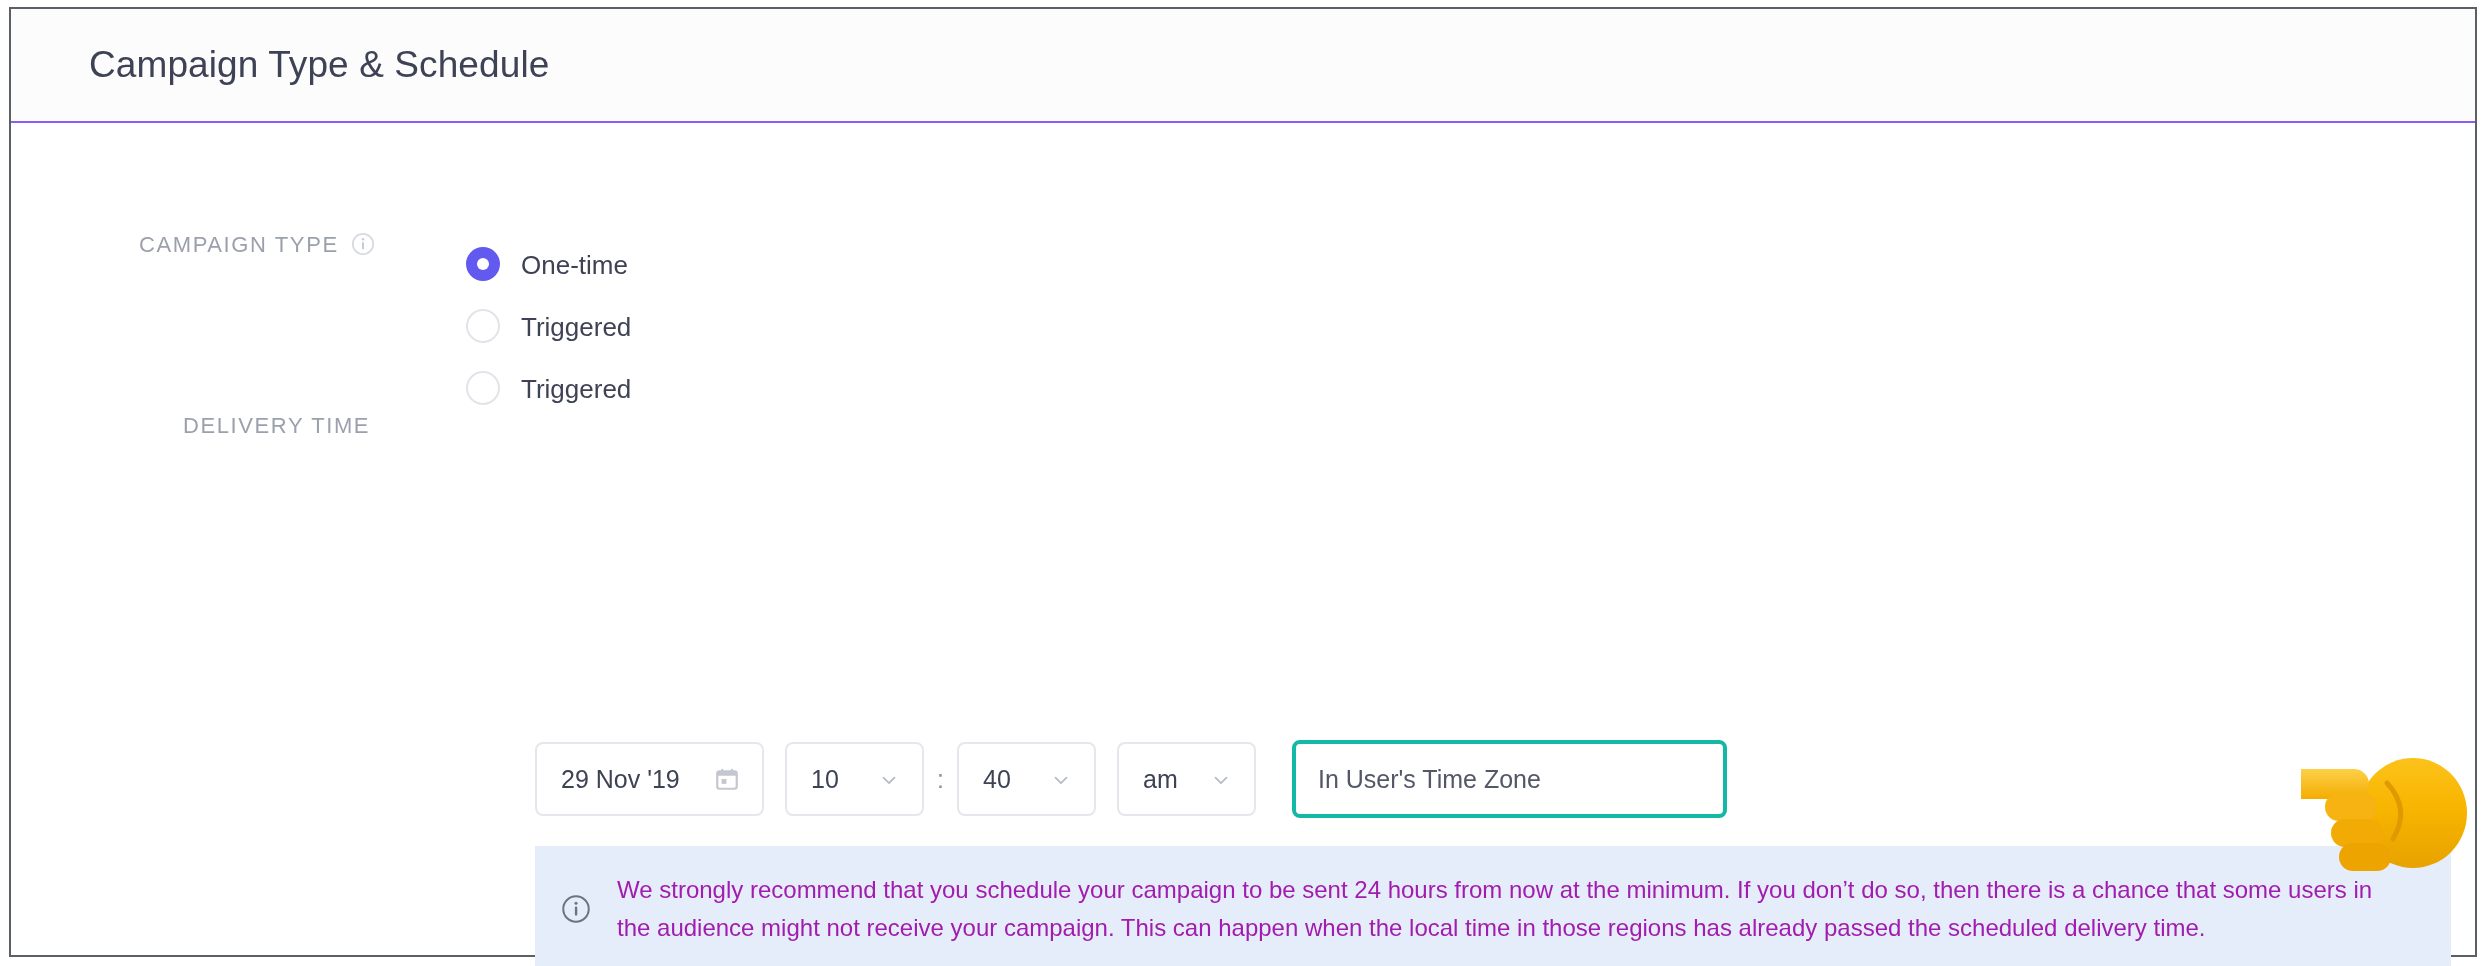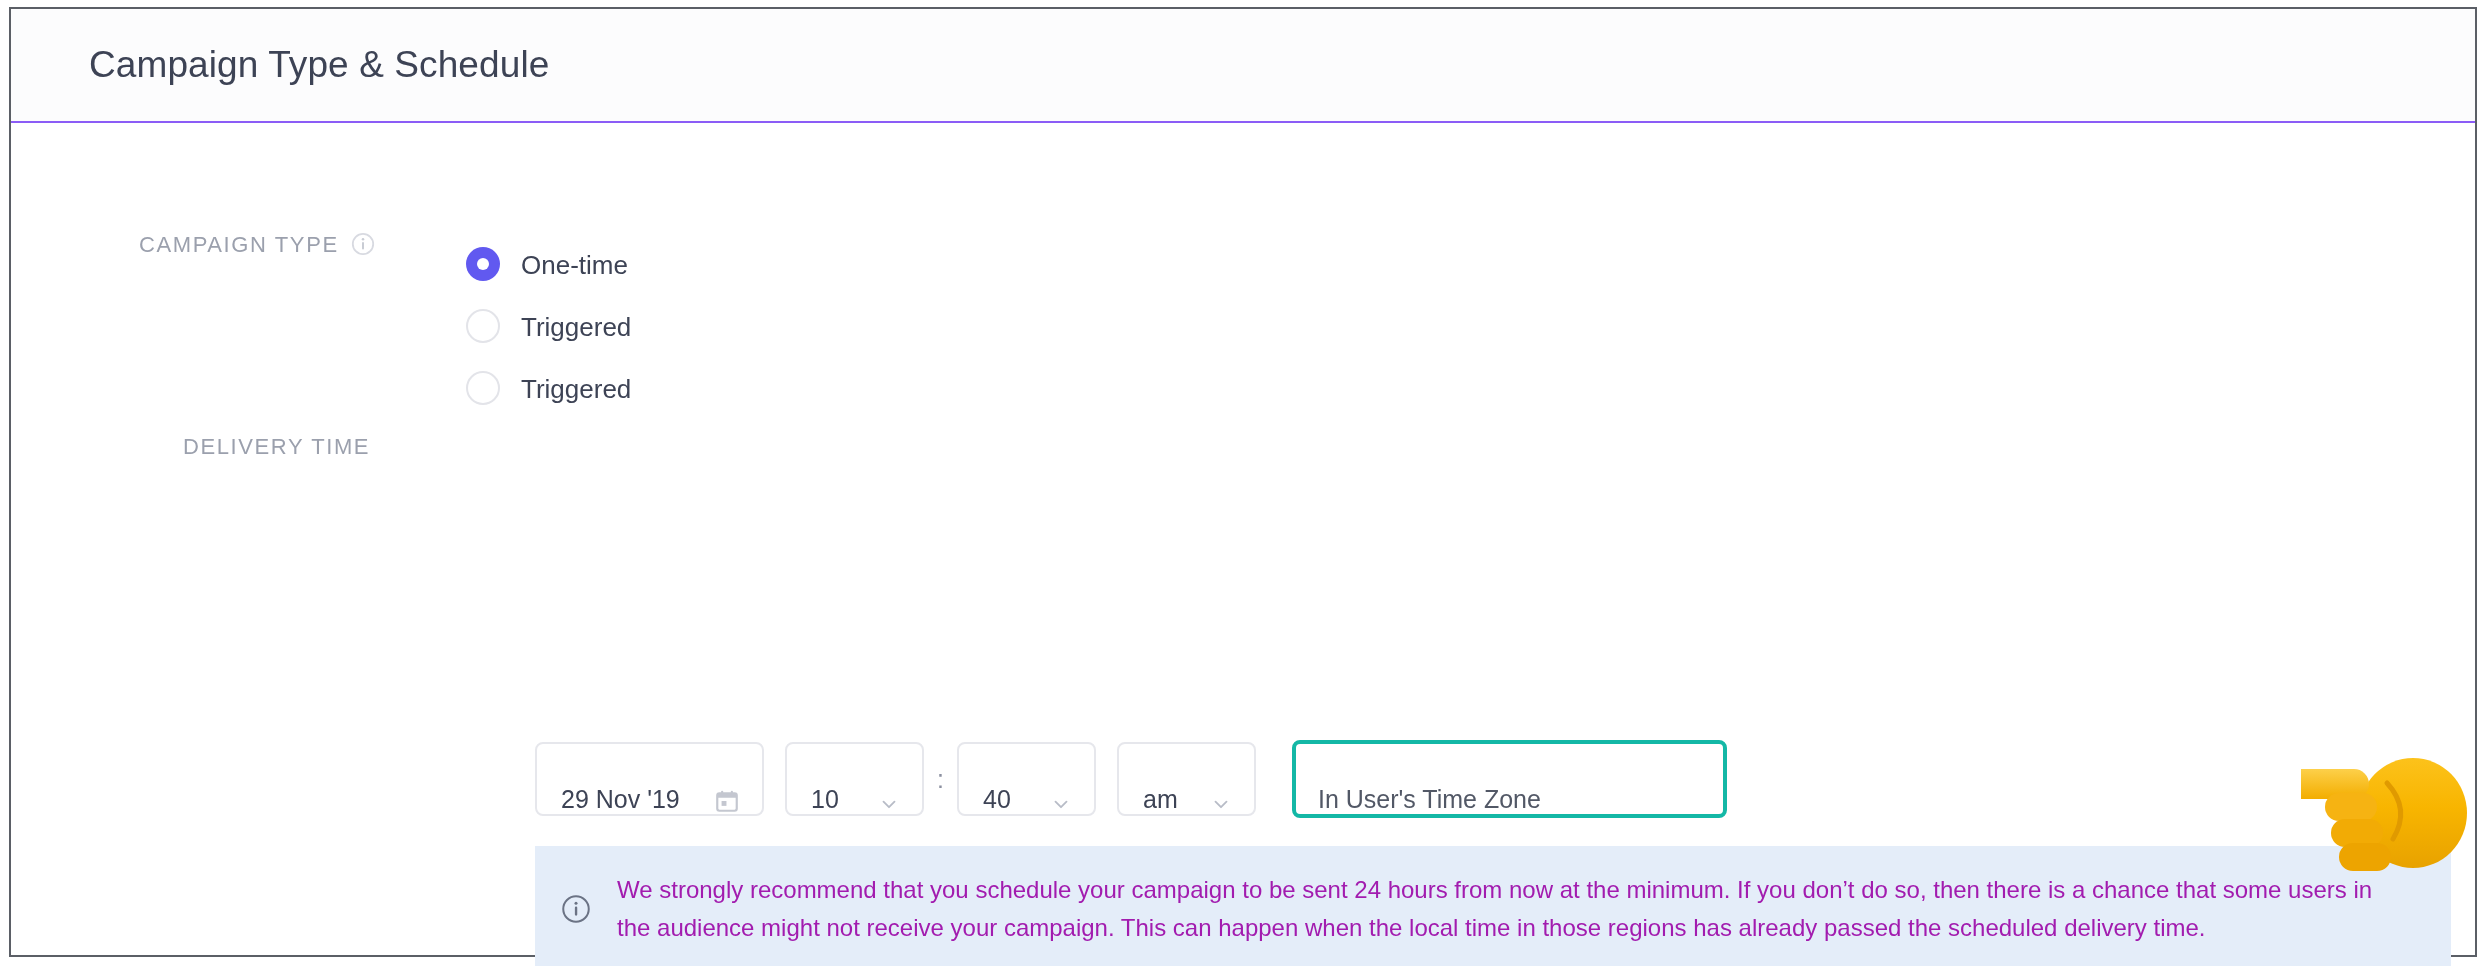--- a/index.html
+++ b/index.html
@@ -61,21 +61,21 @@
     font-size: 22px;
     letter-spacing: 1.6px;
     color: #9ba0ad;
     display: flex;
     align-items: flex-start;
     gap: 12px;
     white-space: nowrap;
   }
 
   .label-campaign-type { left: 128px; top: 109px; }
-  .label-delivery-time { left: 172px; top: 290px; margin-top: 21px; }
+  .label-delivery-time { left: 172px; top: 290px; }
 
   .info-icon-sm {
     display: inline-block;
     width: 24px;
     height: 24px;
     flex: none;
   }
 
   
   .radio-group { position: absolute; }
@@ -132,21 +132,21 @@
     align-items: center;
   }
 
   .control {
     height: 74px;
     box-sizing: border-box;
     border: 2px solid #e6e7ec;
     border-radius: 8px;
     background: #ffffff;
     display: flex;
-    align-items: flex-end;
+    align-items: center;
     justify-content: space-between;
     padding: 0 22px 0 24px;
     font-size: 25px;
     color: #3d4355;
   }
 
   .control .value { white-space: nowrap; }
 
   .ctl-date { width: 229px; margin-right: 21px; }
   .ctl-hour { width: 139px; }

